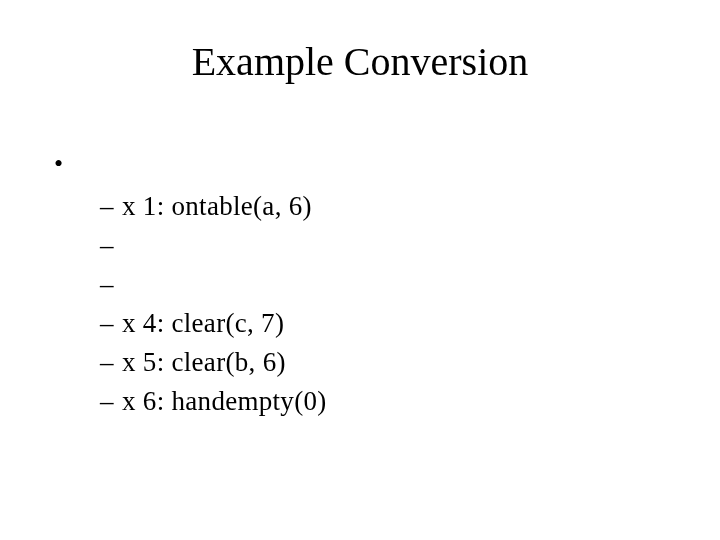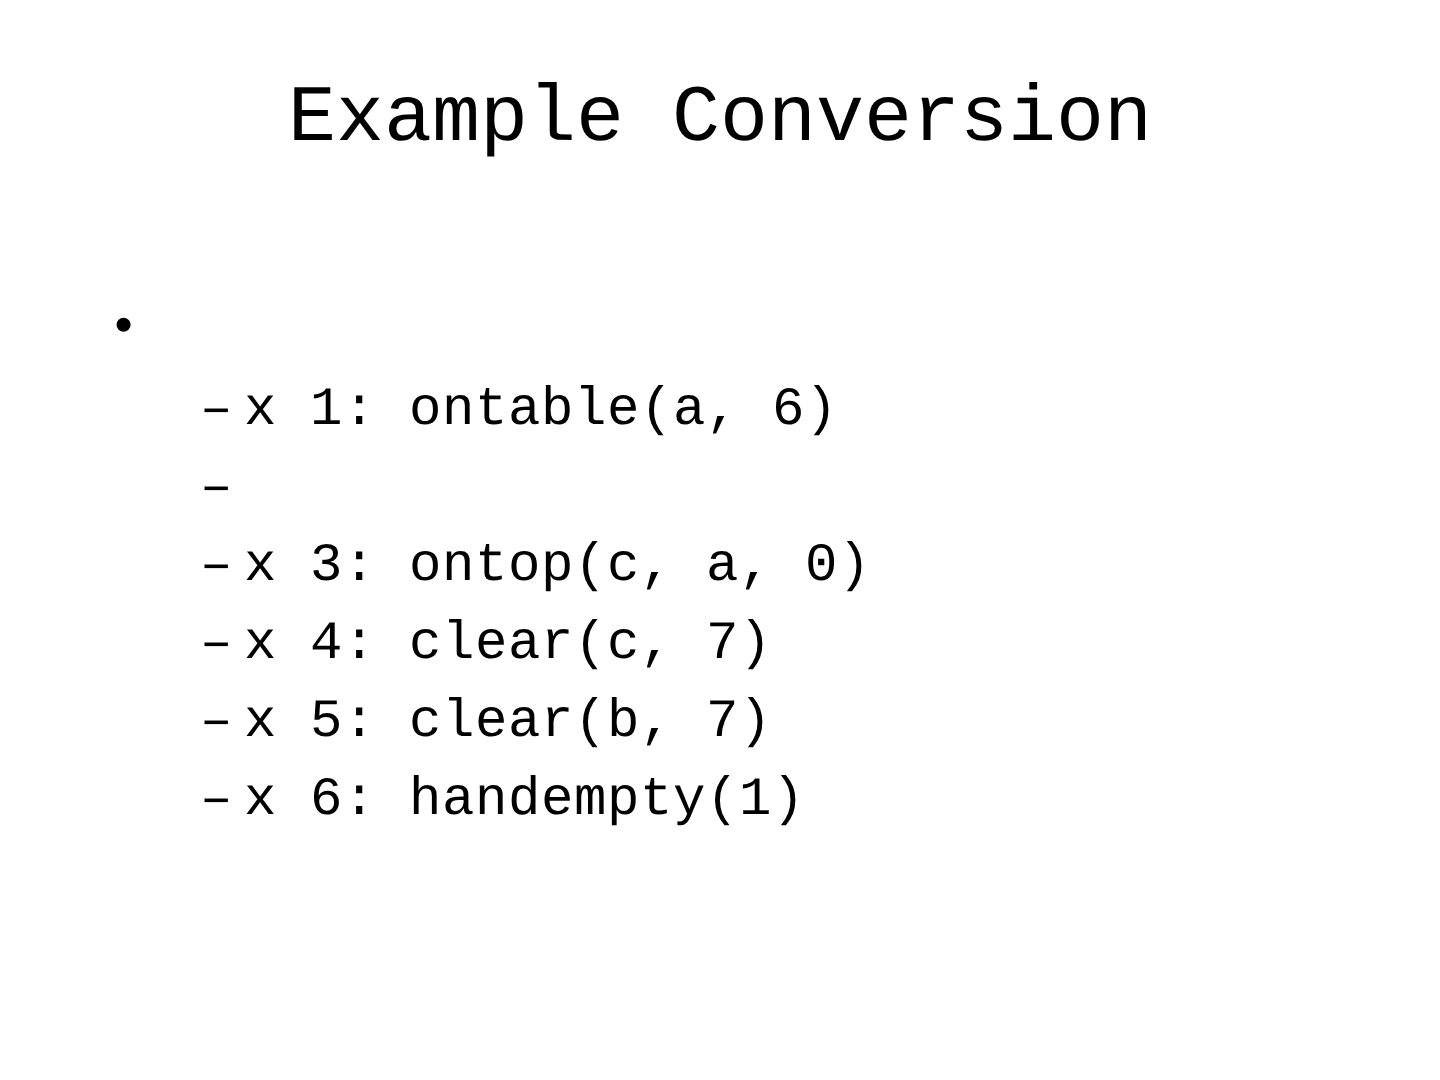--- a/index.html
+++ b/index.html
@@ -9,21 +9,20 @@
     height: 540px;
     background: #ffffff;
     font-family: "Times New Roman", Times, serif;
     color: #000000;
   }
   .slide {
     width: 720px;
     height: 540px;
     position: relative;
     box-sizing: border-box;
-    font-family: Liberation Mono, monospace;
   }
   .title {
     position: absolute;
     top: 38px;
     left: 0;
     width: 100%;
     text-align: center;
     font-size: 40px;
     font-weight: 400;
   }
@@ -79,30 +78,29 @@
     <div class="l2-list">
       <div class="l2-item">
         <span class="l2-bullet">–</span>
         <span>x 1: ontable(a, 6)</span>
       </div>
       <div class="l2-item">
         <span class="l2-bullet">–</span>
       </div>
       <div class="l2-item">
         <span class="l2-bullet">–</span>
-        <span>x 3: ontop(c, a, 0)</span>
       </div>
       <div class="l2-item">
         <span class="l2-bullet">–</span>
         <span>x 4: clear(c, 7)</span>
       </div>
       <div class="l2-item">
         <span class="l2-bullet">–</span>
-        <span>x 5: clear(b, 7)</span>
+        <span>x 5: clear(b, 6)</span>
       </div>
       <div class="l2-item">
         <span class="l2-bullet">–</span>
-        <span>x 6: handempty(1)</span>
+        <span>x 6: handempty(0)</span>
       </div>
     </div>
 
   </div>
 </div>
 
 </body></html>

